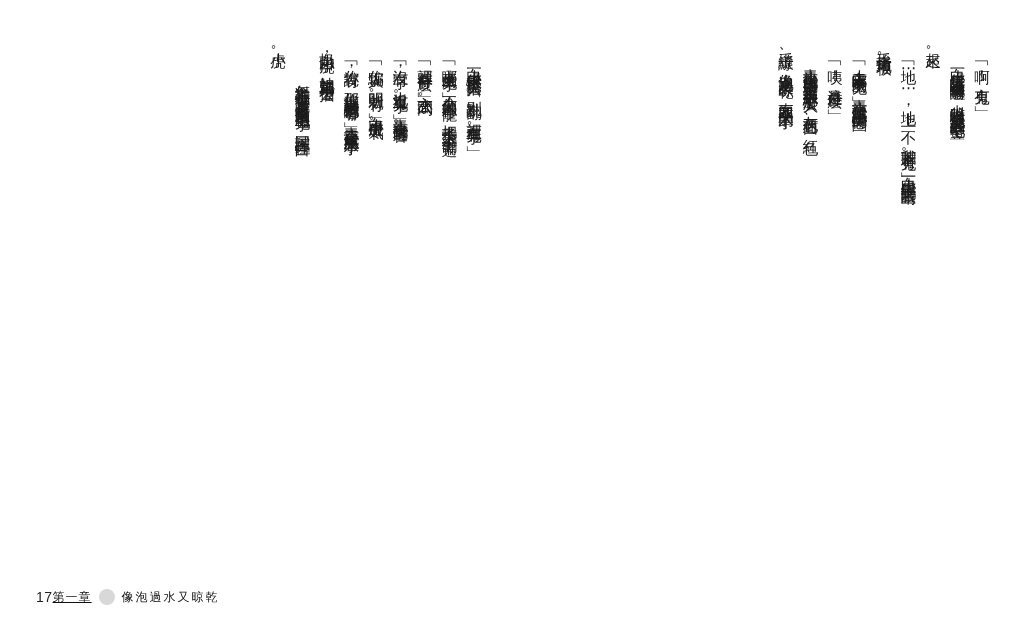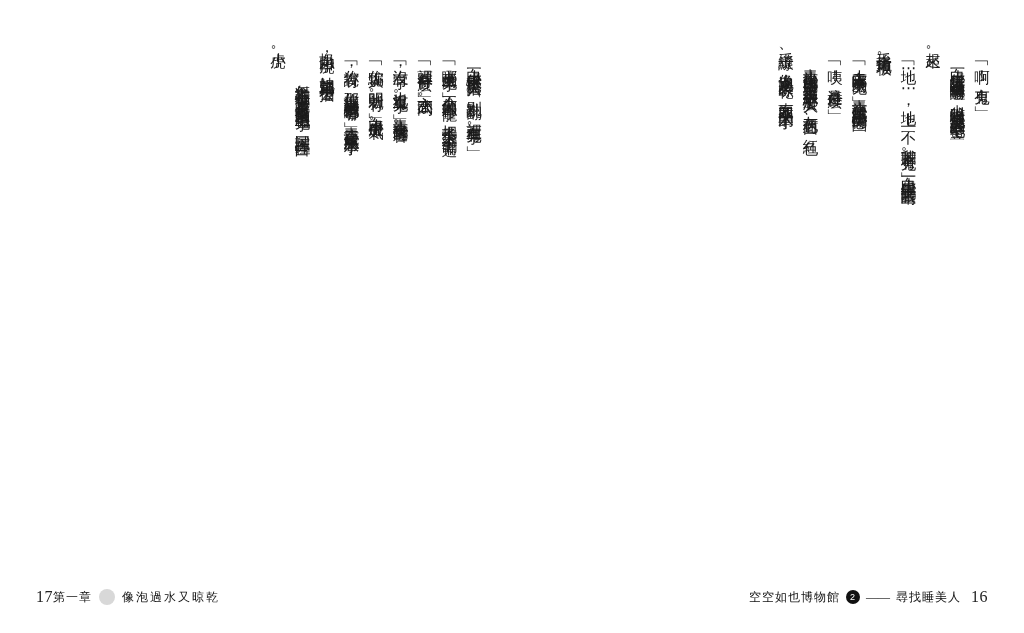--- a/index.html
+++ b/index.html
@@ -68,33 +68,33 @@
     height: 20px;
     display: flex;
     align-items: center;
     font-size: 11.5px;
     color: #111;
   }
   .footer.left  { padding-left: 36px; }
   .footer.right { padding-right: 36px; justify-content: flex-end; }
 
   .folio {
-    font-family: Liberation Serif, serif;
-    font-size: 16px;
+    font-family: Liberation Sans, sans-serif;
+    font-size: 14px;
     color: #222;
     letter-spacing: .5px;
   }
   .chapline {
     display: flex;
     align-items: center;
     gap: 7px;
     font-size: 12px;
     letter-spacing: 1px;
   }
-  .chap-label { color: #111; }
+  .chap-label { color: #111; text-decoration: underline; }
   .chap-dot {
     display: inline-block;
     width: 16px; height: 16px;
     border-radius: 50%;
     background: #d8d8d8;
   }
   .chap-title { color: #111; letter-spacing: 2px; }
   .book-line {
     display: flex;
     align-items: center;
@@ -159,24 +159,15 @@
       <div class="col" data-top="1">白小虎一身瞌睡蟲全被嚇醒，尖叫聲嚇得其他三人的寒毛全豎</div>
       <div class="col" data-top="0">起來。</div>
       <div class="col" data-top="1">「地⋯⋯地上，不，我腳下有鬼。」白小虎一手搗著眼睛，一</div>
       <div class="col" data-top="0">手拚命指地板。</div>
       <div class="col" data-top="1">「大白天哪來的鬼？」青小龍低頭繞白小虎轉一圈。</div>
       <div class="col" data-top="1">「咦！這是什麼？」</div>
       <div class="col" data-top="1">青小龍從白小虎腳邊撿起一本手掌心那麼大，灰色封面、紅色</div>
       <div class="col" data-top="0">手縫線、像泡過水又晾乾，表面凹凸不平的本子。</div>
     </div>
 
-    <div class="footer right">
-      <span class="book-line">
-        <span>空空如也博物館</span>
-        <span class="vol-badge">2</span>
-        <span class="dash">——</span>
-        <span>尋找睡美人</span>
-      </span>
-      <span class="folio" style="margin-left:10px;">16</span>
-    </div>
   </div>
 
 </div>
 
 </body></html>

